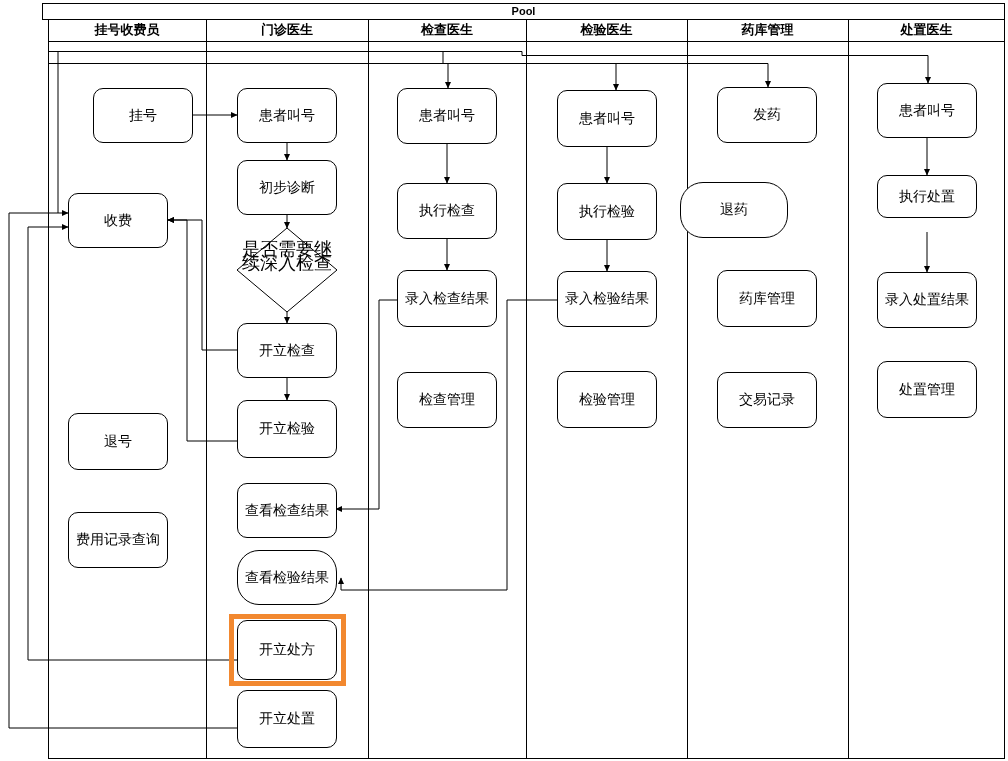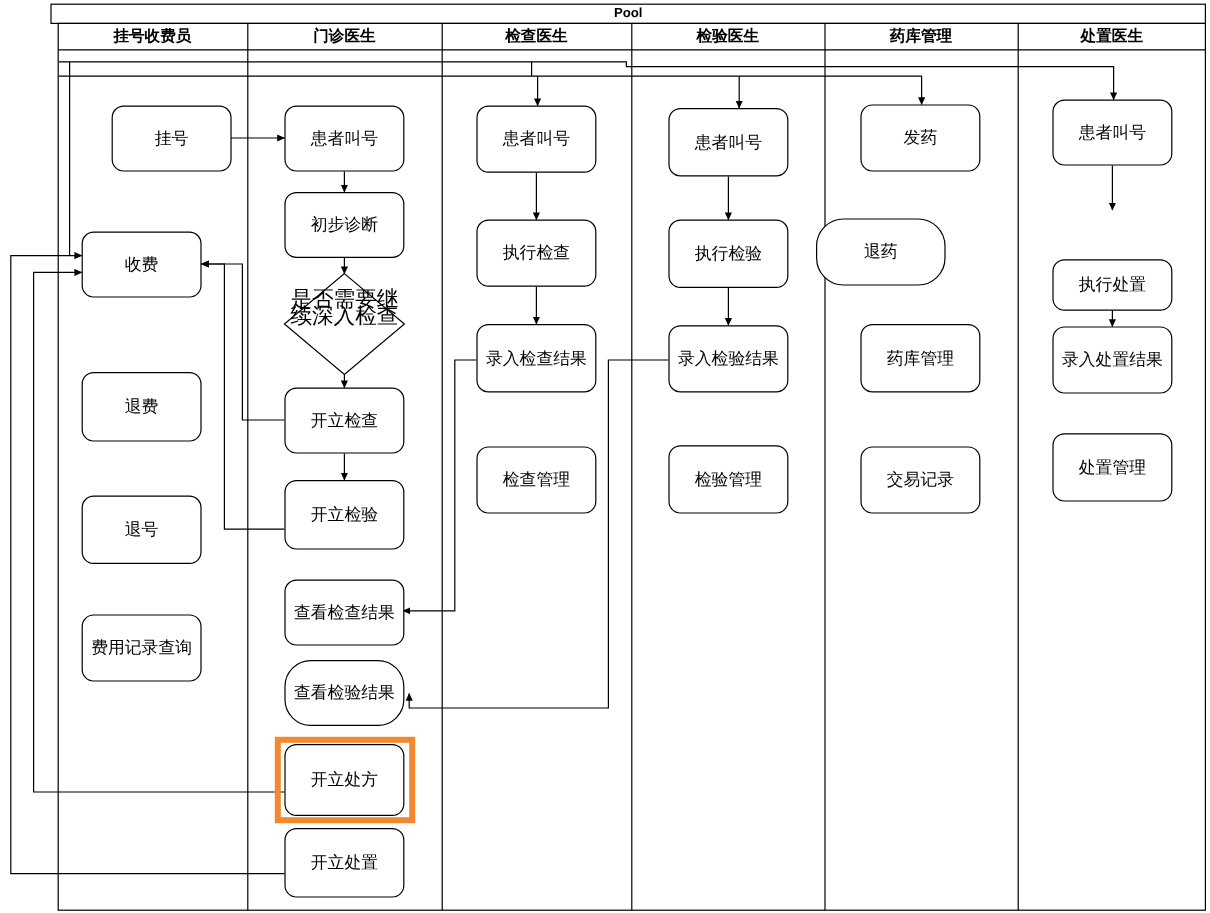--- a/index.html
+++ b/index.html
@@ -83,21 +83,20 @@
   <div class="lane-header" style="left:206px;width:162px;">门诊医生</div>
   <div class="lane-header" style="left:368px;width:158px;">检查医生</div>
   <div class="lane-header" style="left:526px;width:161px;">检验医生</div>
   <div class="lane-header" style="left:687px;width:161px;">药库管理</div>
   <div class="lane-header" style="left:848px;width:157px;">处置医生</div>
 
   <div class="highlight" style="left: 229px; top: 614px; width: 117px; height: 72px; border-color: rgb(242, 136, 47);"></div>
 
   <div class="node" style="left:68px;top:88px;width:100px;height:55px;margin-left:25px;">挂号</div>
   <div class="node" style="left:68px;top:193px;width:100px;height:55px;">收费</div>
-  <div class="node" style="left:68px;top:310px;width:100px;height:58px;">退费</div>
   <div class="node" style="left:68px;top:413px;width:100px;height:57px;">退号</div>
   <div class="node" style="left:68px;top:512px;width:100px;height:56px;">费用记录查询</div>
 
   <div class="node" style="left:237px;top:88px;width:100px;height:55px;">患者叫号</div>
   <div class="node" style="left:237px;top:160px;width:100px;height:55px;">初步诊断</div>
   <div class="decision-label" style="left:237px;top:242px;width:100px;">是否需要继续深入检查</div>
   <div class="node" style="left:237px;top:323px;width:100px;height:55px;">开立检查</div>
   <div class="node" style="left:237px;top:400px;width:100px;height:58px;">开立检验</div>
   <div class="node" style="left:237px;top:483px;width:100px;height:55px;">查看检查结果</div>
   <div class="node" style="left:237px;top:550px;width:100px;height:55px;border-radius:22px;">查看检验结果</div>
@@ -113,17 +112,17 @@
   <div class="node" style="left:557px;top:183px;width:100px;height:57px;">执行检验</div>
   <div class="node" style="left:557px;top:271px;width:100px;height:56px;">录入检验结果</div>
   <div class="node" style="left:557px;top:371px;width:100px;height:57px;">检验管理</div>
 
   <div class="node" style="left:717px;top:87px;width:100px;height:56px;">发药</div>
   <div class="node" style="left:680px;top:182px;width:108px;height:56px;border-radius:23px;">退药</div>
   <div class="node" style="left:717px;top:270px;width:100px;height:57px;">药库管理</div>
   <div class="node" style="left:717px;top:372px;width:100px;height:56px;">交易记录</div>
 
   <div class="node" style="left:877px;top:83px;width:100px;height:55px;">患者叫号</div>
-  <div class="node" style="left:877px;top:175px;width:100px;height:43px;margin-top:41px;">执行处置</div>
+  <div class="node" style="left:877px;top:175px;width:100px;height:43px;">执行处置</div>
   <div class="node" style="left:877px;top:272px;width:100px;height:56px;">录入处置结果</div>
   <div class="node" style="left:877px;top:361px;width:100px;height:57px;">处置管理</div>
 
 </div>
 
 </body></html>

